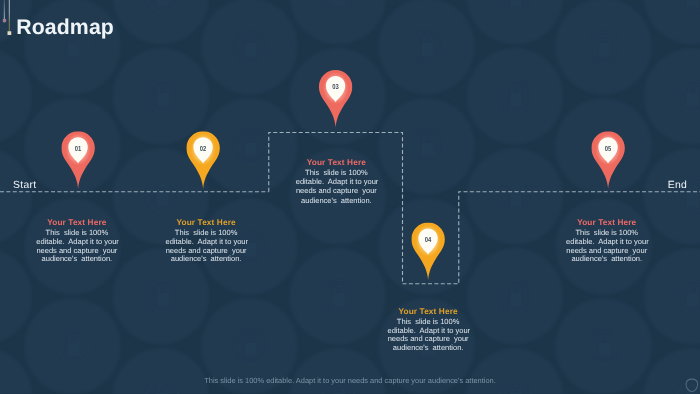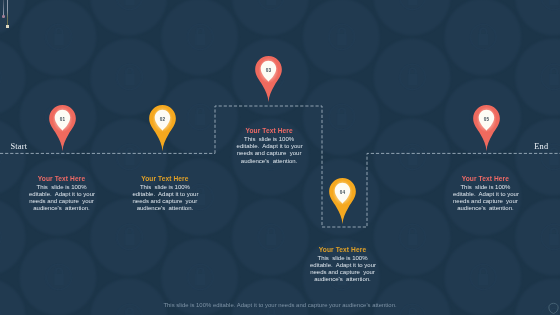--- a/index.html
+++ b/index.html
@@ -6,21 +6,21 @@
   body{width:560px;height:315px;overflow:hidden;background:#1c3549;
        font-family:"Liberation Sans",sans-serif;}
   .slide{position:relative;width:560px;height:315px;overflow:hidden;background:#1c3549;}
   #bgsvg{position:absolute;inset:0;width:560px;height:315px;}
   .title{position:absolute;left:13px;top:13px;font-size:17px;font-weight:bold;color:#eff4f8;letter-spacing:0.1px;line-height:1;}
   .tick{position:absolute;width:1px;background:#9aa7b0;}
   .bgc circle{fill:#213a50;}
   .bgc{filter:blur(1.1px);} .bgl{filter:blur(0.55px);opacity:0.85;}
   .pathsvg{position:absolute;inset:0;width:560px;height:315px;}
   .pin{position:absolute;width:34px;height:48px;}
-  .lbl{position:absolute;font-size:8.3px;color:#f0f5f9;line-height:1;letter-spacing:0.25px;font-family:Liberation Serif, serif;}
+  .lbl{position:absolute;font-size:8.3px;color:#f0f5f9;line-height:1;letter-spacing:0.25px;}
   .tb{position:absolute;width:65px;text-align:center;}
   .tb .h{font-size:6.6px;font-weight:bold;line-height:7.5px;letter-spacing:0.1px;}
   .tb .p{font-size:6.0px;color:#dfe7ee;margin-top:1.5px;}
   .tb .p .ln{display:block;line-height:7.1px;white-space:pre;}
   .footer{position:absolute;left:0;top:303.3px;width:560px;text-align:center;font-size:5.95px;color:#7e93a6;line-height:1;}
   .tb .h.red{color:#ee6a66;} .tb .h.orange{color:#e0a027;}
   .pbody.red{fill:#ef6a5e;} .pbody.orange{fill:#f5a81f;}
   .pinner{fill:#fdfcf5;}
   .pnum{font-family:"Liberation Sans",sans-serif;font-size:11.8px;fill:#41505b;text-anchor:middle;font-weight:bold;}
 </style>
@@ -381,20 +381,21 @@
         <use href="#lockico"></use>
       </g>
 
 </svg>
 
   <div class="tick" style="left:3.2px;top:-2px;height:18px;background:linear-gradient(#3a4a5e,#97a2b4);"></div>
   <div class="tick" style="left:2.4px;top:15.4px;width:2.4px;height:2.4px;background:#a07d96;border-radius:50%;"></div>
   <div class="tick" style="left:6.8px;top:-2px;height:28px;background:linear-gradient(#8d98a8 45%,#6b7257 72%,#6e6f49 100%);"></div>
   <div class="tick" style="left:6.3px;top:25px;width:2.4px;height:2.6px;background:#ddd8c0;"></div>
 
+  <div class="title">Roadmap</div>
 
   <svg class="pathsvg" viewBox="0 0 560 315">
     <defs>
         <radialGradient id="glowR" cx="50%" cy="45%" r="46%">
           <stop offset="58%" stop-color="#fffdf4" stop-opacity="0.40"></stop>
           <stop offset="100%" stop-color="#ffe9e4" stop-opacity="0"></stop>
         </radialGradient>
         <radialGradient id="glowO" cx="50%" cy="45%" r="46%">
           <stop offset="58%" stop-color="#fffdf4" stop-opacity="0.45"></stop>
           <stop offset="100%" stop-color="#fff4d0" stop-opacity="0"></stop>

